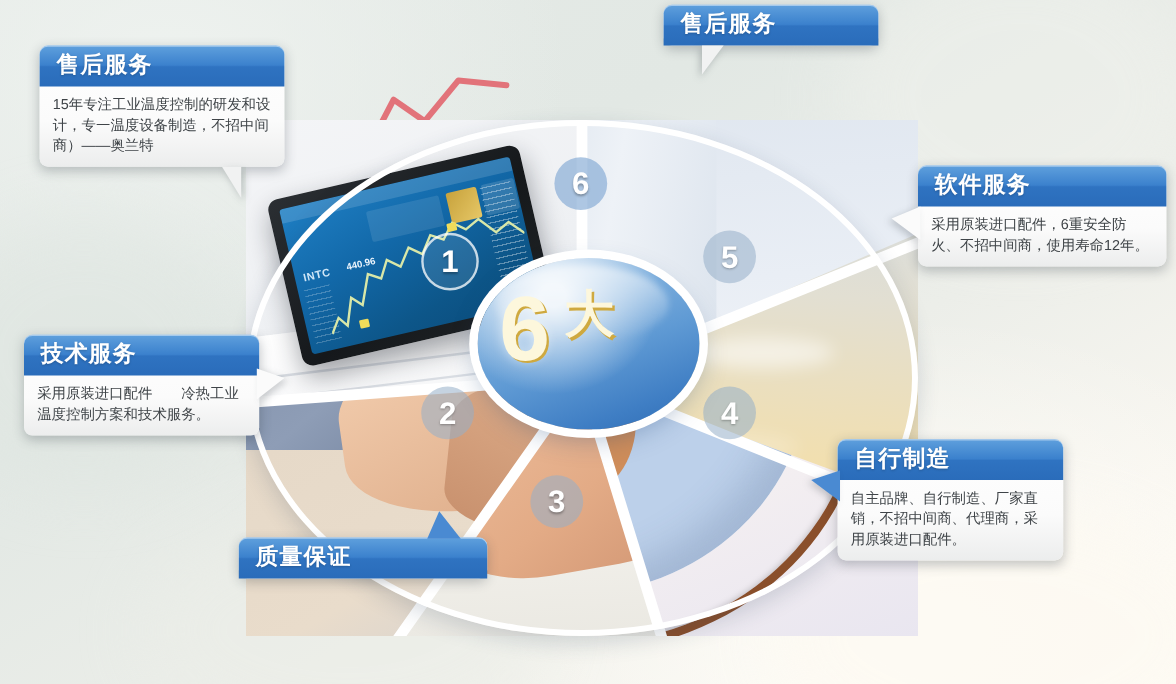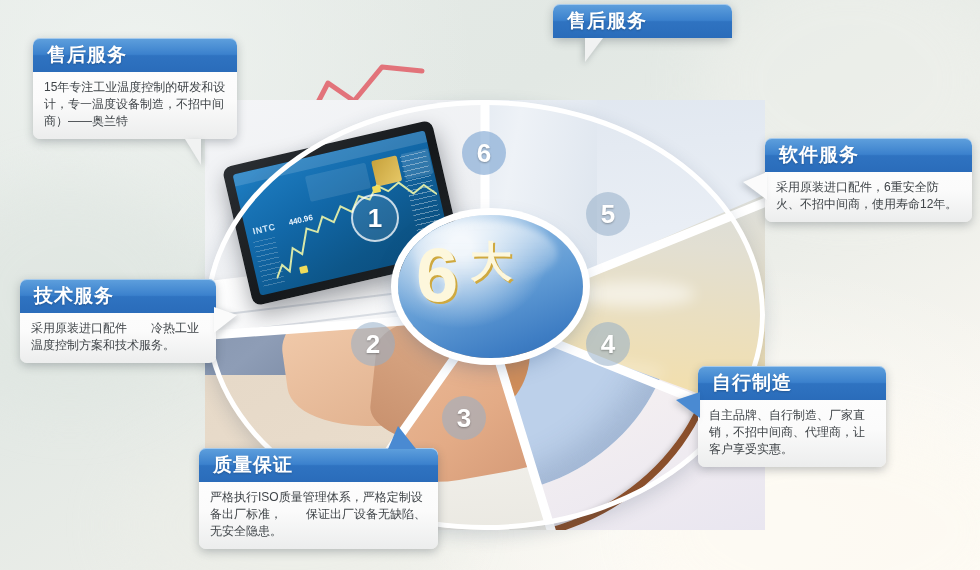--- a/index.html
+++ b/index.html
@@ -195,21 +195,21 @@
 
   .card.c-hard{left:765px;top:138px;width:207px;}
   .card.c-hard .tail{left:-22px;top:34px;border-top:10px solid transparent;border-bottom:18px solid transparent;border-right:24px solid #fbfbfb;filter:drop-shadow(-3px 2px 3px rgba(40,50,60,.22));}
 
   .card.c-soft{left:698px;top:366px;width:188px;}
   .card.c-soft .tail{left:-22px;top:26px;border-top:8px solid transparent;border-bottom:18px solid transparent;border-right:24px solid #4a8ad2;filter:drop-shadow(-3px 2px 3px rgba(40,50,60,.22));}
 
   .card.c-tech{left:20px;top:279px;width:196px;}
   .card.c-tech .tail{right:-21px;top:28px;border-top:8px solid transparent;border-bottom:18px solid transparent;border-left:23px solid #fbfbfb;filter:drop-shadow(3px 2px 3px rgba(40,50,60,.22));}
 
-  .card.c-qual{left:199px;top:448px;width:239px;}
+  .card.c-qual{left:199px;top:448px;width:207px;}
   .card.c-qual .tail{right:22px;top:-22px;border-left:10px solid transparent;border-right:18px solid transparent;border-bottom:23px solid #4a8ad2;}
 </style>
 </head>
 <body>
 
 <div id="stage">
 
   <div class="blob b1"></div>
   <div class="blob b2"></div>
   <div class="blob b3"></div>
@@ -359,29 +359,28 @@
   </div>
 
   <div class="card c-hard">
     <div class="hd">软件服务</div>
     <div class="bd">采用原装进口配件，6重安全防火、不招中间商，使用寿命12年。</div>
     <div class="tail"></div>
   </div>
 
   <div class="card c-soft">
     <div class="hd">自行制造</div>
-    <div class="bd">自主品牌、自行制造、厂家直销，不招中间商、代理商，让客户享受实惠。</div>
+    <div class="bd">自主品牌、自行制造、厂家直销，不招中间商、代理商，采用原装进口配件。</div>
     <div class="tail"></div>
   </div>
 
   <div class="card c-tech">
     <div class="hd">技术服务</div>
     <div class="bd">采用原装进口配件　　冷热工业温度控制方案和技术服务。</div>
     <div class="tail"></div>
   </div>
 
   <div class="card c-qual">
     <div class="hd">质量保证</div>
-    <div class="bd">严格执行ISO质量管理体系，严格定制设备出厂标准，　　保证出厂设备无缺陷、无安全隐患。</div>
     <div class="tail"></div>
   </div>
 
 </div>
 
 </body></html>

